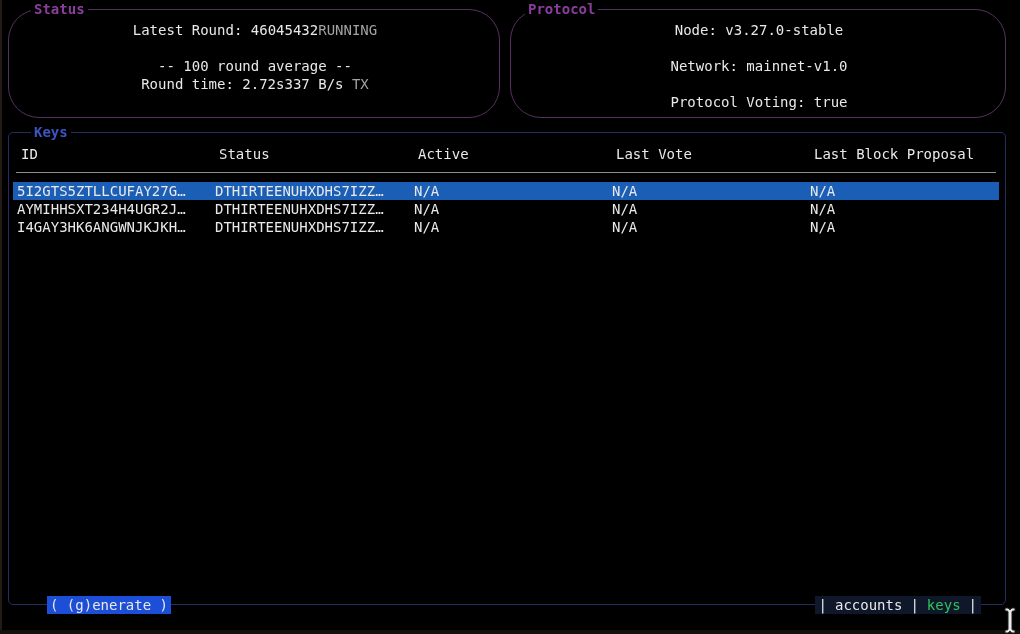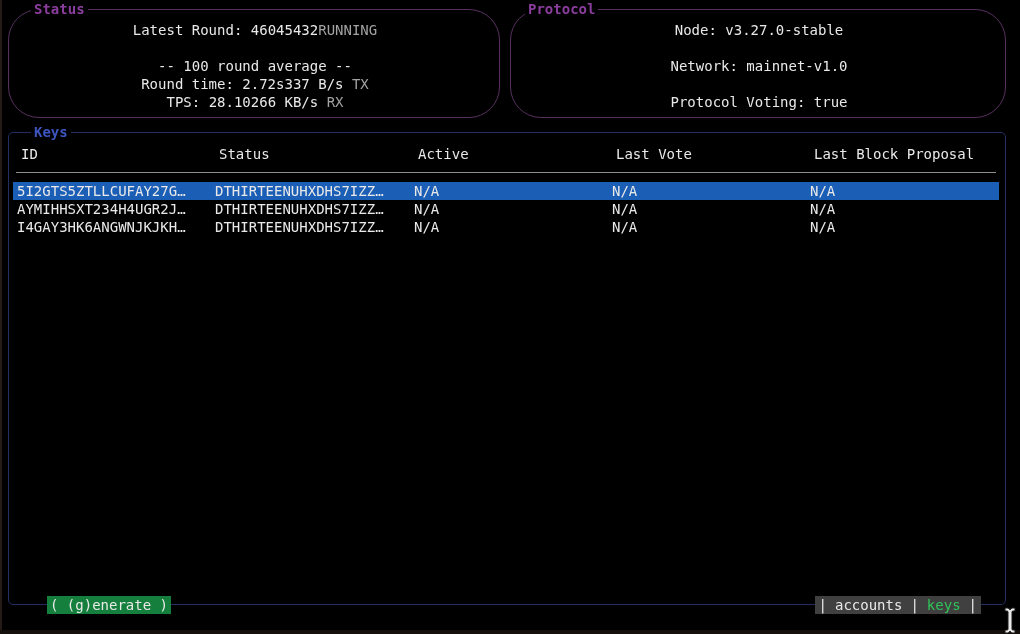--- a/index.html
+++ b/index.html
@@ -26,24 +26,24 @@
   
   .table-header { position:absolute; left:4px; right:6px; top:12px; height:18px; line-height:18px;
     display:grid; grid-template-columns:198px 199px 198px 198px auto; padding-left:8px; white-space:pre; }
   .header-separator { position:absolute; left:7px; right:9px; top:39px; height:1px; background:#8f8f8f; }
   .table-body { position:absolute; left:4px; right:6px; top:49px; }
   .table-row { height:18px; line-height:18px; display:grid; grid-template-columns:198px 199px 198px 198px auto;
     padding-left:4px; white-space:pre; cursor:default; }
   .table-row.selected { background:#1b5eb5; }
 
   .generate-btn { position:absolute; bottom:-10px; left:38px; height:18px; line-height:18px;
-    background:#15803d; padding:0 3px; white-space:pre; cursor:pointer; }
+    background:#1d4ed8; padding:0 3px; white-space:pre; cursor:pointer; }
 
   .tabs { position:absolute; bottom:-10px; right:24px; height:18px; line-height:18px;
-    background:#404040; padding:0 4px; white-space:pre; }
+    background:#0f172a; padding:0 4px; white-space:pre; }
   .tab { padding:0 8px; cursor:pointer; color:#e9e9e9; }
   .tab.active { color:#2fc457; }
   .tab-sep { color:#e9e9e9; }
 
   .cursor-ibeam { position:absolute; left:1001px; top:607px; width:18px; height:27px; }
 </style>
 </head>
 <body>
 
 <div class="edge-left"></div>
@@ -56,24 +56,20 @@
       <span>Latest Round: 46045432</span>
       <span class="green">RUNNING</span>
     </div>
     <div class="blank"></div>
     <div class="line">
       <span>-- 100 round average --</span>
     </div>
     <div class="line">
       <span>Round time: 2.72s</span>
       <span><span>337 B/s</span> <span class="green">TX</span></span>
-    </div>
-    <div class="line">
-      <span>TPS: 28.10</span>
-      <span><span>266 KB/s</span> <span class="green">RX</span></span>
     </div>
   </div>
 </div>
 
 <div class="panel purple" style="left:510px; top:9px; width:496px; height:109px;">
   <span class="panel-title" style="left:14px;">Protocol</span>
   <div class="panel-body">
     <div class="line">
       <span>Node: v3.27.0-stable</span>
     </div>

